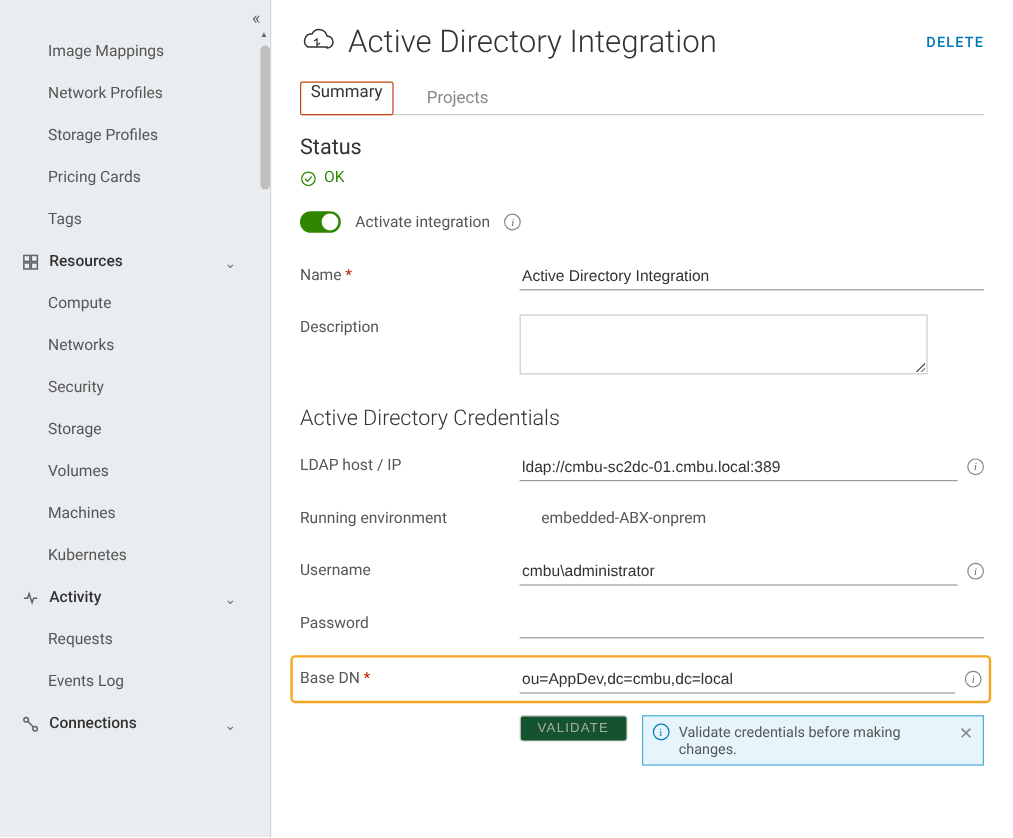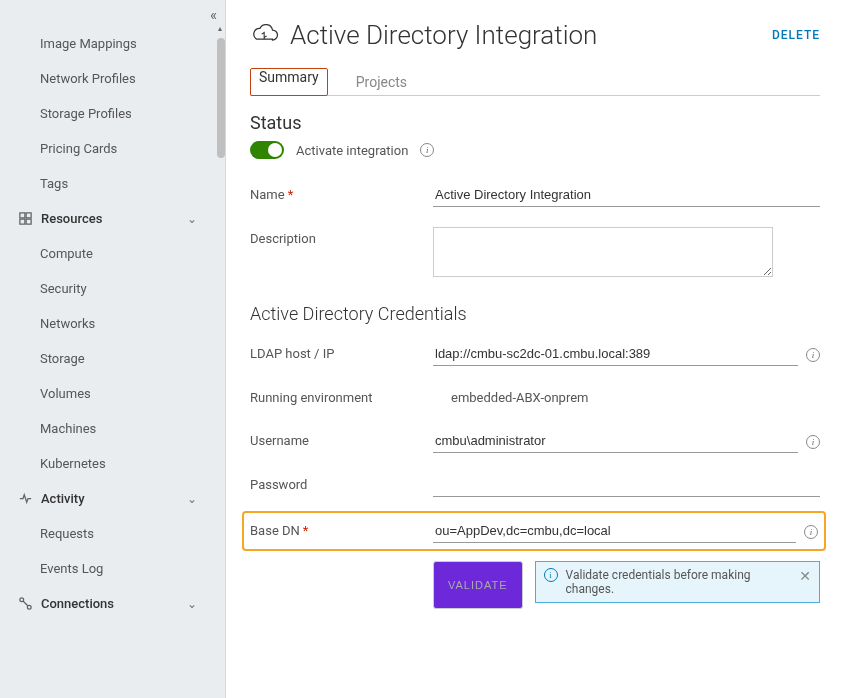--- a/index.html
+++ b/index.html
@@ -253,23 +253,23 @@
       padding: 6px 6px;
       margin: -6px -6px 10px -8px;
     }
     .validate-row {
       display: flex;
       align-items: flex-start;
       margin-left: 183px;
       gap: 12px;
     }
     .validate-btn {
-      padding: 17px 14px;
+      padding: 4px 14px;
       border: 1px solid #ccc;
-      background: #6d28d9;
+      background: #14532d;
       color: #aaa;
       font-size: 11px;
       letter-spacing: 1px;
       border-radius: 3px;
       cursor: pointer;
     }
     .validate-notice {
       flex: 1;
       display: flex;
       align-items: flex-start;
@@ -323,22 +323,22 @@
         <svg class="grp-icon svg-icon" viewBox="0 0 24 24" fill="none" stroke="currentColor" stroke-width="2">
             <rect x="3" y="3" width="8" height="8"></rect>
             <rect x="13" y="3" width="8" height="8"></rect>
             <rect x="3" y="13" width="8" height="8"></rect>
             <rect x="13" y="13" width="8" height="8"></rect>
           </svg>
         <span>Resources</span>
         <span class="chevron">⌄</span>
       </div>
       <div class="nav-item">Compute</div>
+      <div class="nav-item">Networks</div>
       <div class="nav-item">Security</div>
-      <div class="nav-item">Networks</div>
       <div class="nav-item">Storage</div>
       <div class="nav-item">Volumes</div>
       <div class="nav-item">Machines</div>
       <div class="nav-item">Kubernetes</div>
 
       <div class="nav-group">
         <svg class="grp-icon svg-icon" viewBox="0 0 24 24" fill="none" stroke="currentColor" stroke-width="2">
             <polyline points="3,12 8,12 10,6 14,18 16,12 21,12"></polyline>
           </svg>
         <span>Activity</span>
@@ -368,20 +368,27 @@
       <div class="page-title">Active Directory Integration</div>
       <div class="delete-link">DELETE</div>
     </div>
 
     <div class="tabs">
       <div class="tab active">Summary</div>
       <div class="tab">Projects</div>
     </div>
 
     <div class="section-title">Status</div>
+    <div class="status-ok">
+      <svg class="check-icon svg-icon" viewBox="0 0 20 20" fill="none" stroke="#318700" stroke-width="1.5">
+          <circle cx="10" cy="10" r="8"></circle>
+          <path d="M6 10l3 3 5-6"></path>
+        </svg>
+      <span>OK</span>
+    </div>
 
     <div class="toggle-row">
       <div class="toggle">
           <div class="knob"></div>
         </div>
       <span class="toggle-label">Activate integration</span>
       <span class="info-circle">i</span>
     </div>
 
     <div class="form-row">

